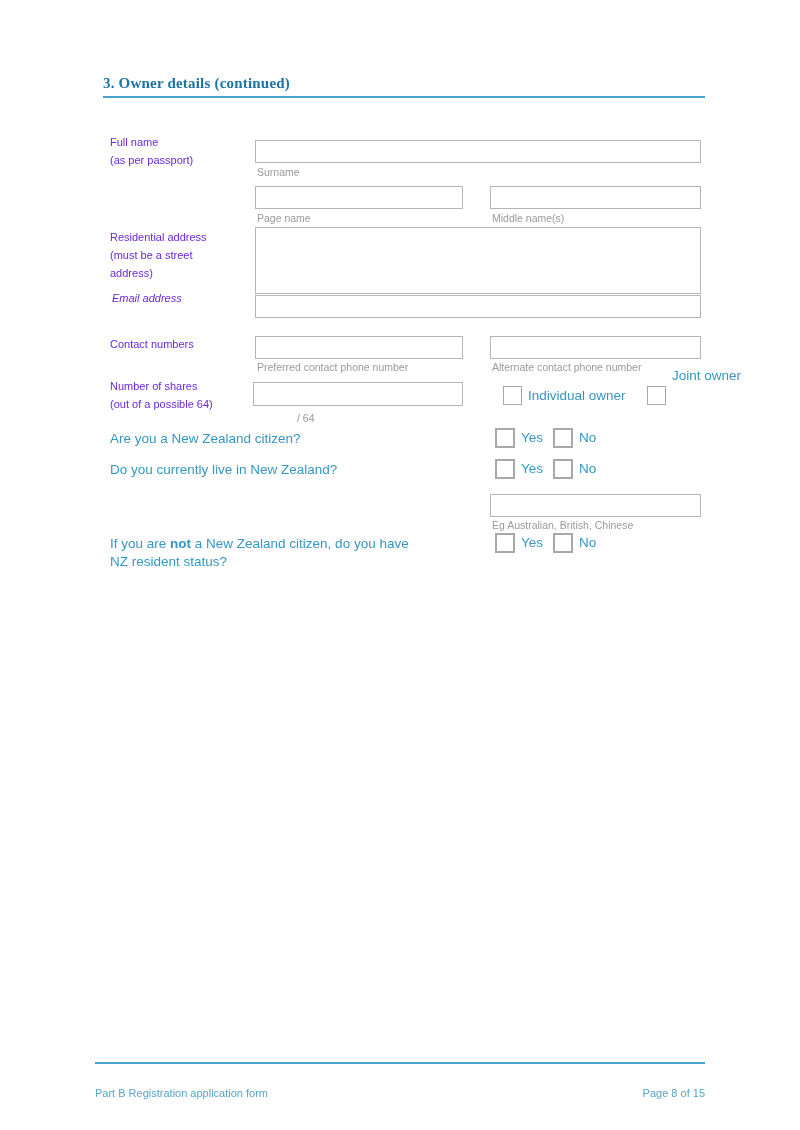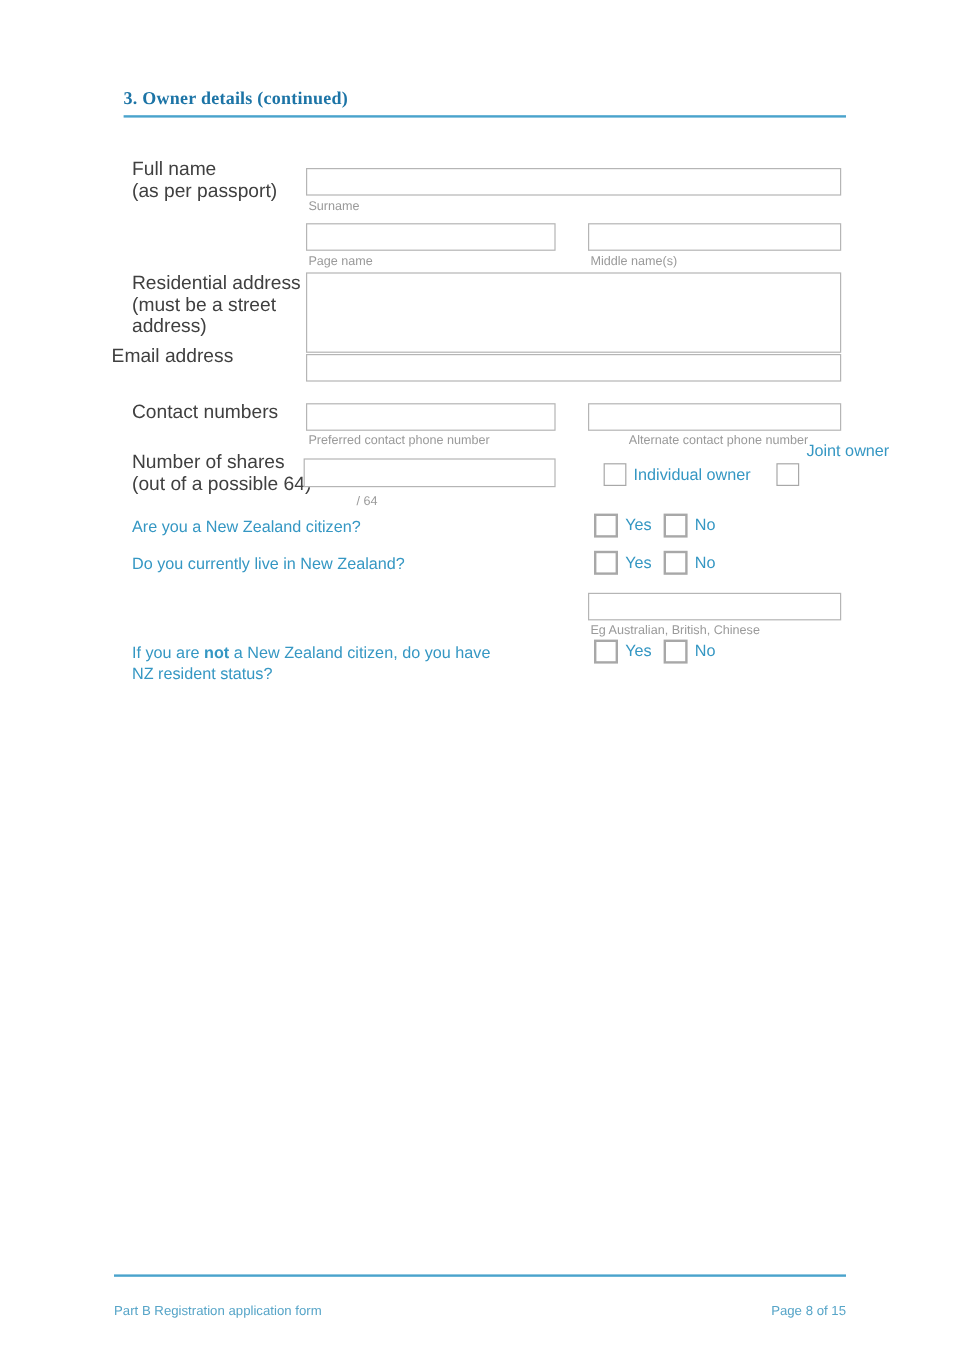--- a/index.html
+++ b/index.html
@@ -14,22 +14,22 @@
   .abs { position: absolute; }
   .heading {
     font-size: 15px;
     font-weight: bold;
     color: #1c74a6;
     letter-spacing: 0.2px;
     font-family: Liberation Serif, serif;
   }
   .rule { background: #4aa3cc; height: 2px; }
   .label {
-    color: #404040;
-    font-size: 16px;
+    color: #6d28d9;
+    font-size: 11px;
     line-height: 18px;
   }
   .qtext {
     color: #3597c3;
     font-size: 13.5px;
     line-height: 18px;
   }
   .qtext b { font-weight: bold; }
   .caption {
     color: #9a9a9a;
@@ -92,28 +92,28 @@
   <input type="text" class="tinput" style="left: 490px; top: 186px; width: 211px; height: 23px;">
   <div class="abs caption" style="left:492px; top:212px;">Middle name(s)</div>
 
   <div class="abs label" style="left:110px; top:228px;">
     <div>Residential address</div>
     <div>(must be a street</div>
     <div>address)</div>
   </div>
   <textarea class="tinput" style="left: 255px; top: 227px; width: 446px; height: 67px;"></textarea>
 
-  <div class="abs label" style="left:93px; top:289px;">Email address</div>
+  <div class="abs label" style="left:112px; top:289px;font-style:italic;">Email address</div>
   <input type="text" class="tinput" style="left: 255px; top: 295px; width: 446px; height: 23px;">
 
   <div class="abs label" style="left:110px; top:335px;text-align:right;">Contact numbers</div>
   <input type="text" class="tinput" style="left: 255px; top: 336px; width: 208px; height: 23px;">
   <div class="abs caption" style="left:257px; top:361px;">Preferred contact phone number</div>
   <input type="text" class="tinput" style="left: 490px; top: 336px; width: 211px; height: 23px;">
-  <div class="abs caption" style="left:492px; top:361px;margin-left:32px;">Alternate contact phone number</div>
+  <div class="abs caption" style="left:492px; top:361px;">Alternate contact phone number</div>
 
   <div class="abs label" style="left:110px; top:377px;">
     <div>Number of shares</div>
     <div>(out of a possible 64)</div>
   </div>
   <input type="text" class="tinput" style="left: 253px; top: 382px; width: 210px; height: 24px;">
   <div class="abs caption" style="left:297px; top:412px;">/ 64</div>
 
   <div class="checkbox cb-small" style="left:503px; top:386px;"></div>
   <div class="abs cb-label" style="left:528px; top:388px;">Individual owner</div>

